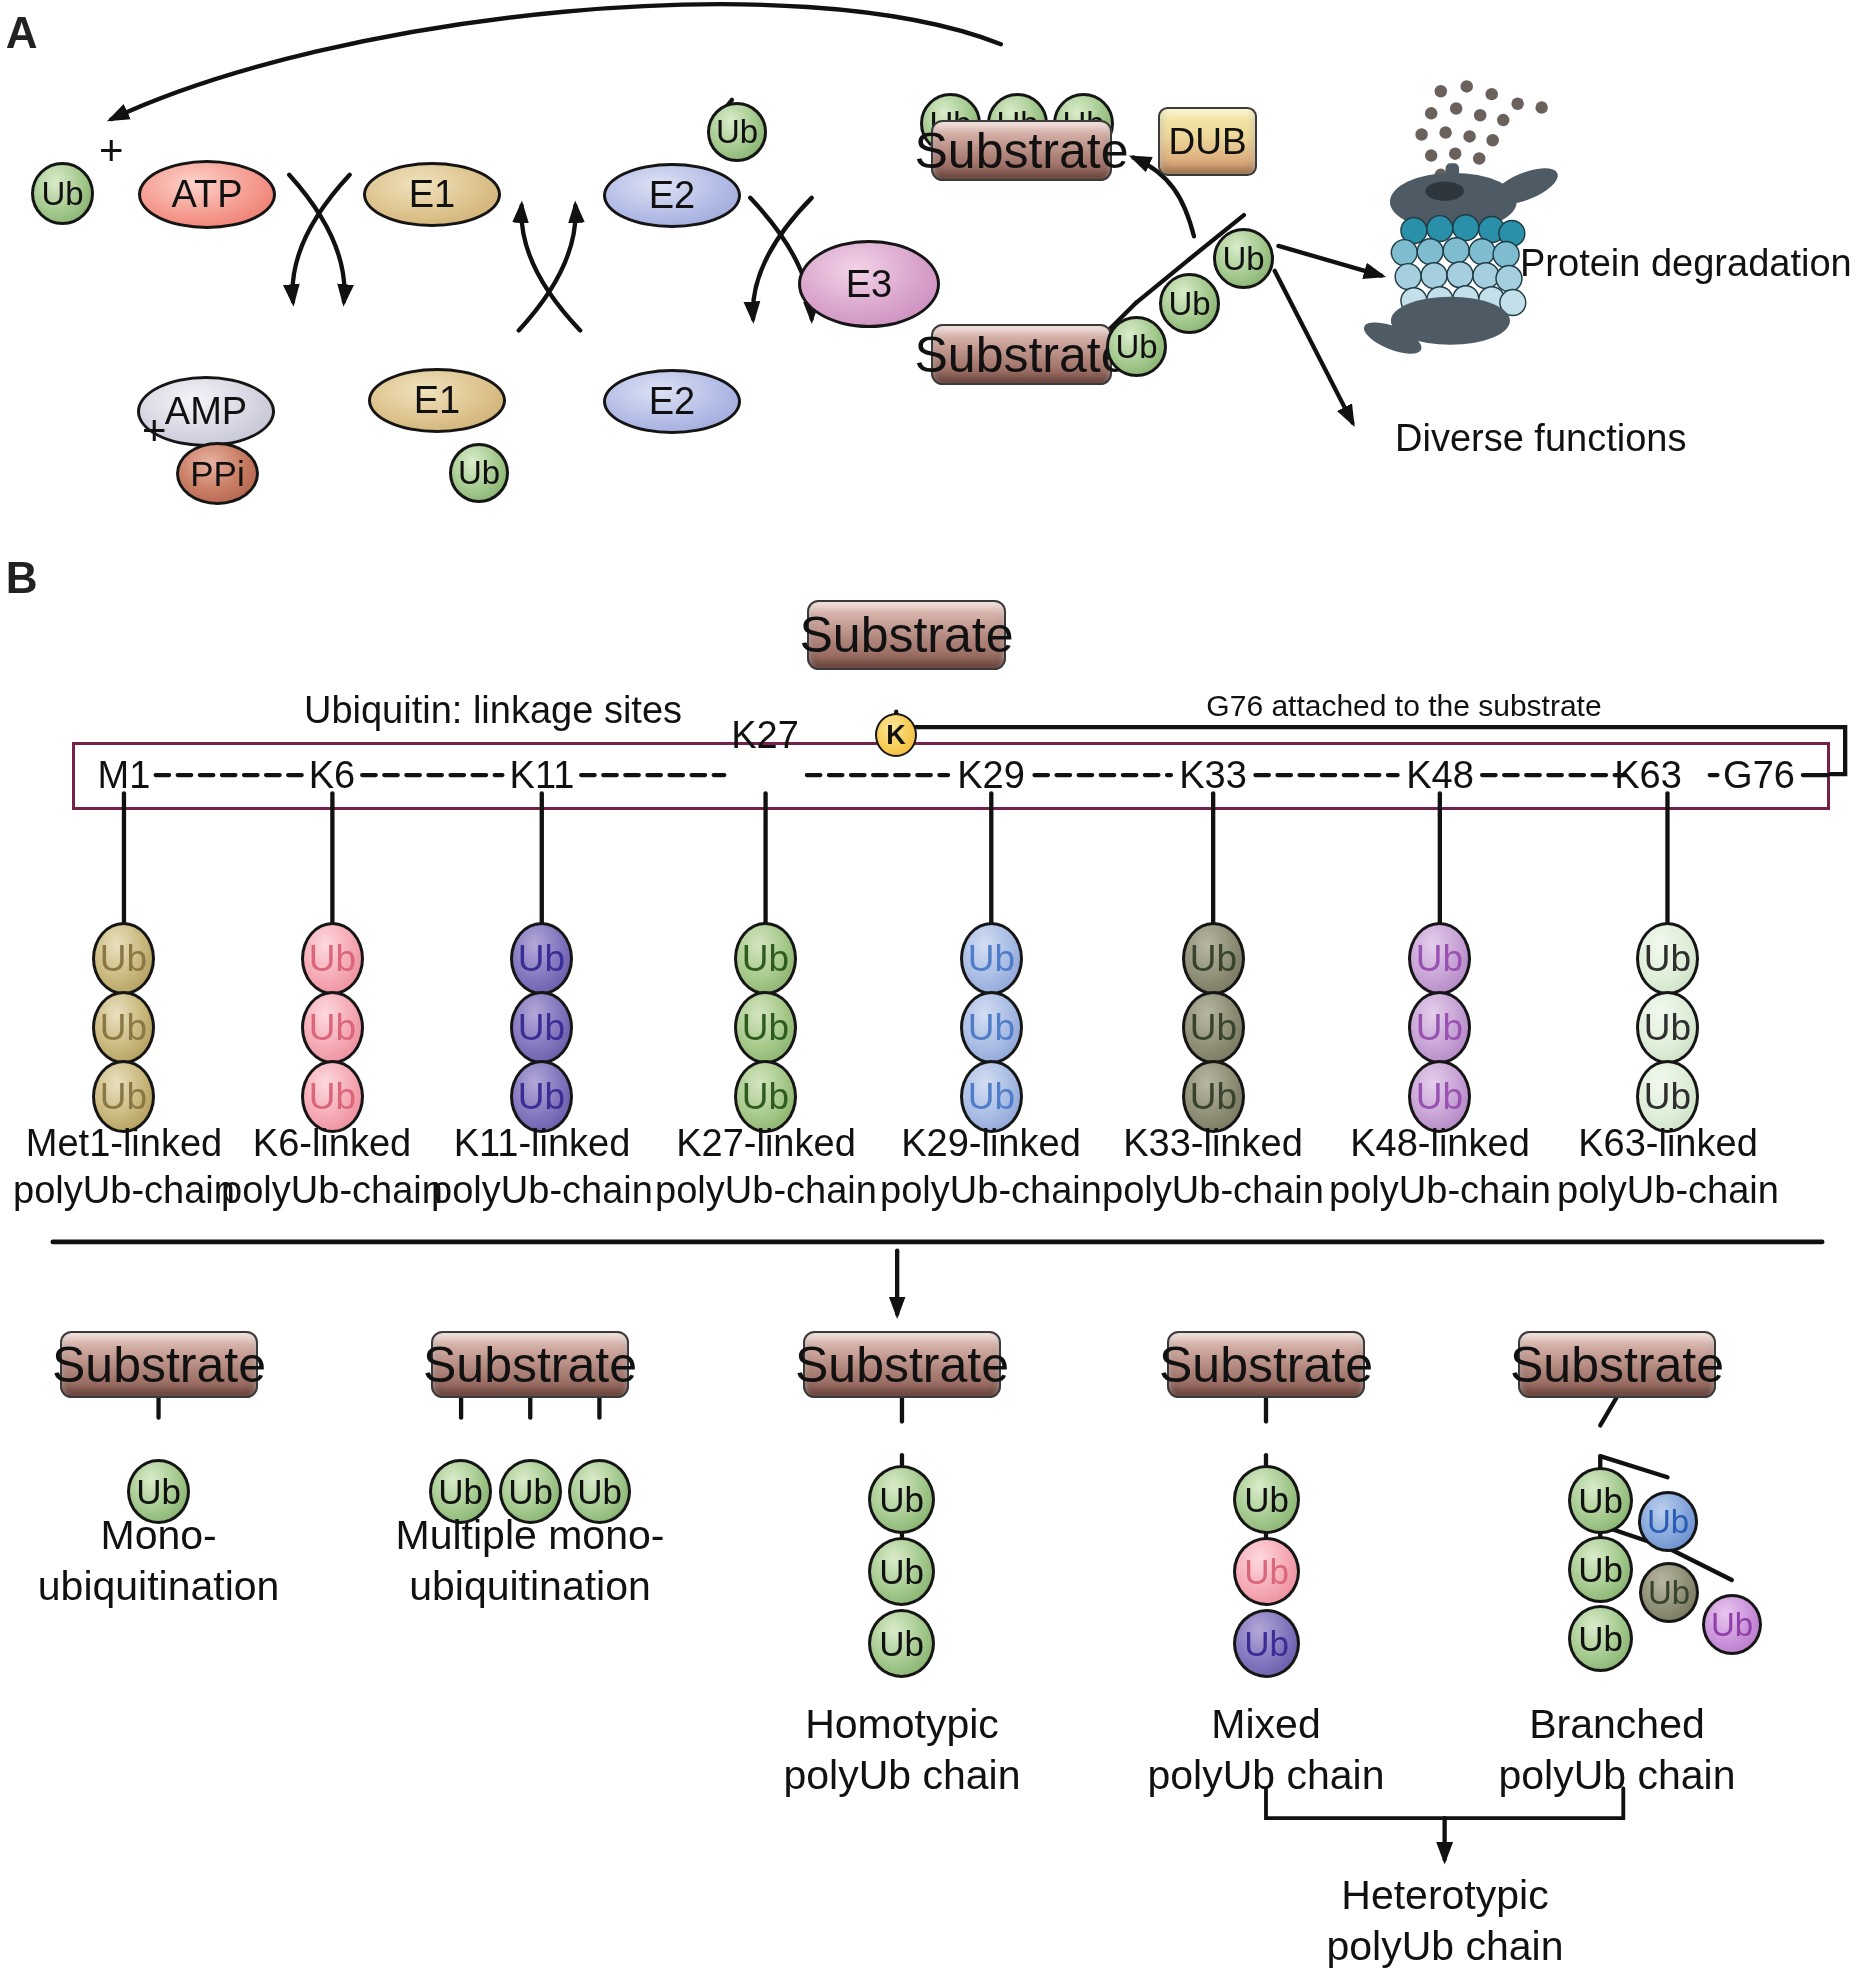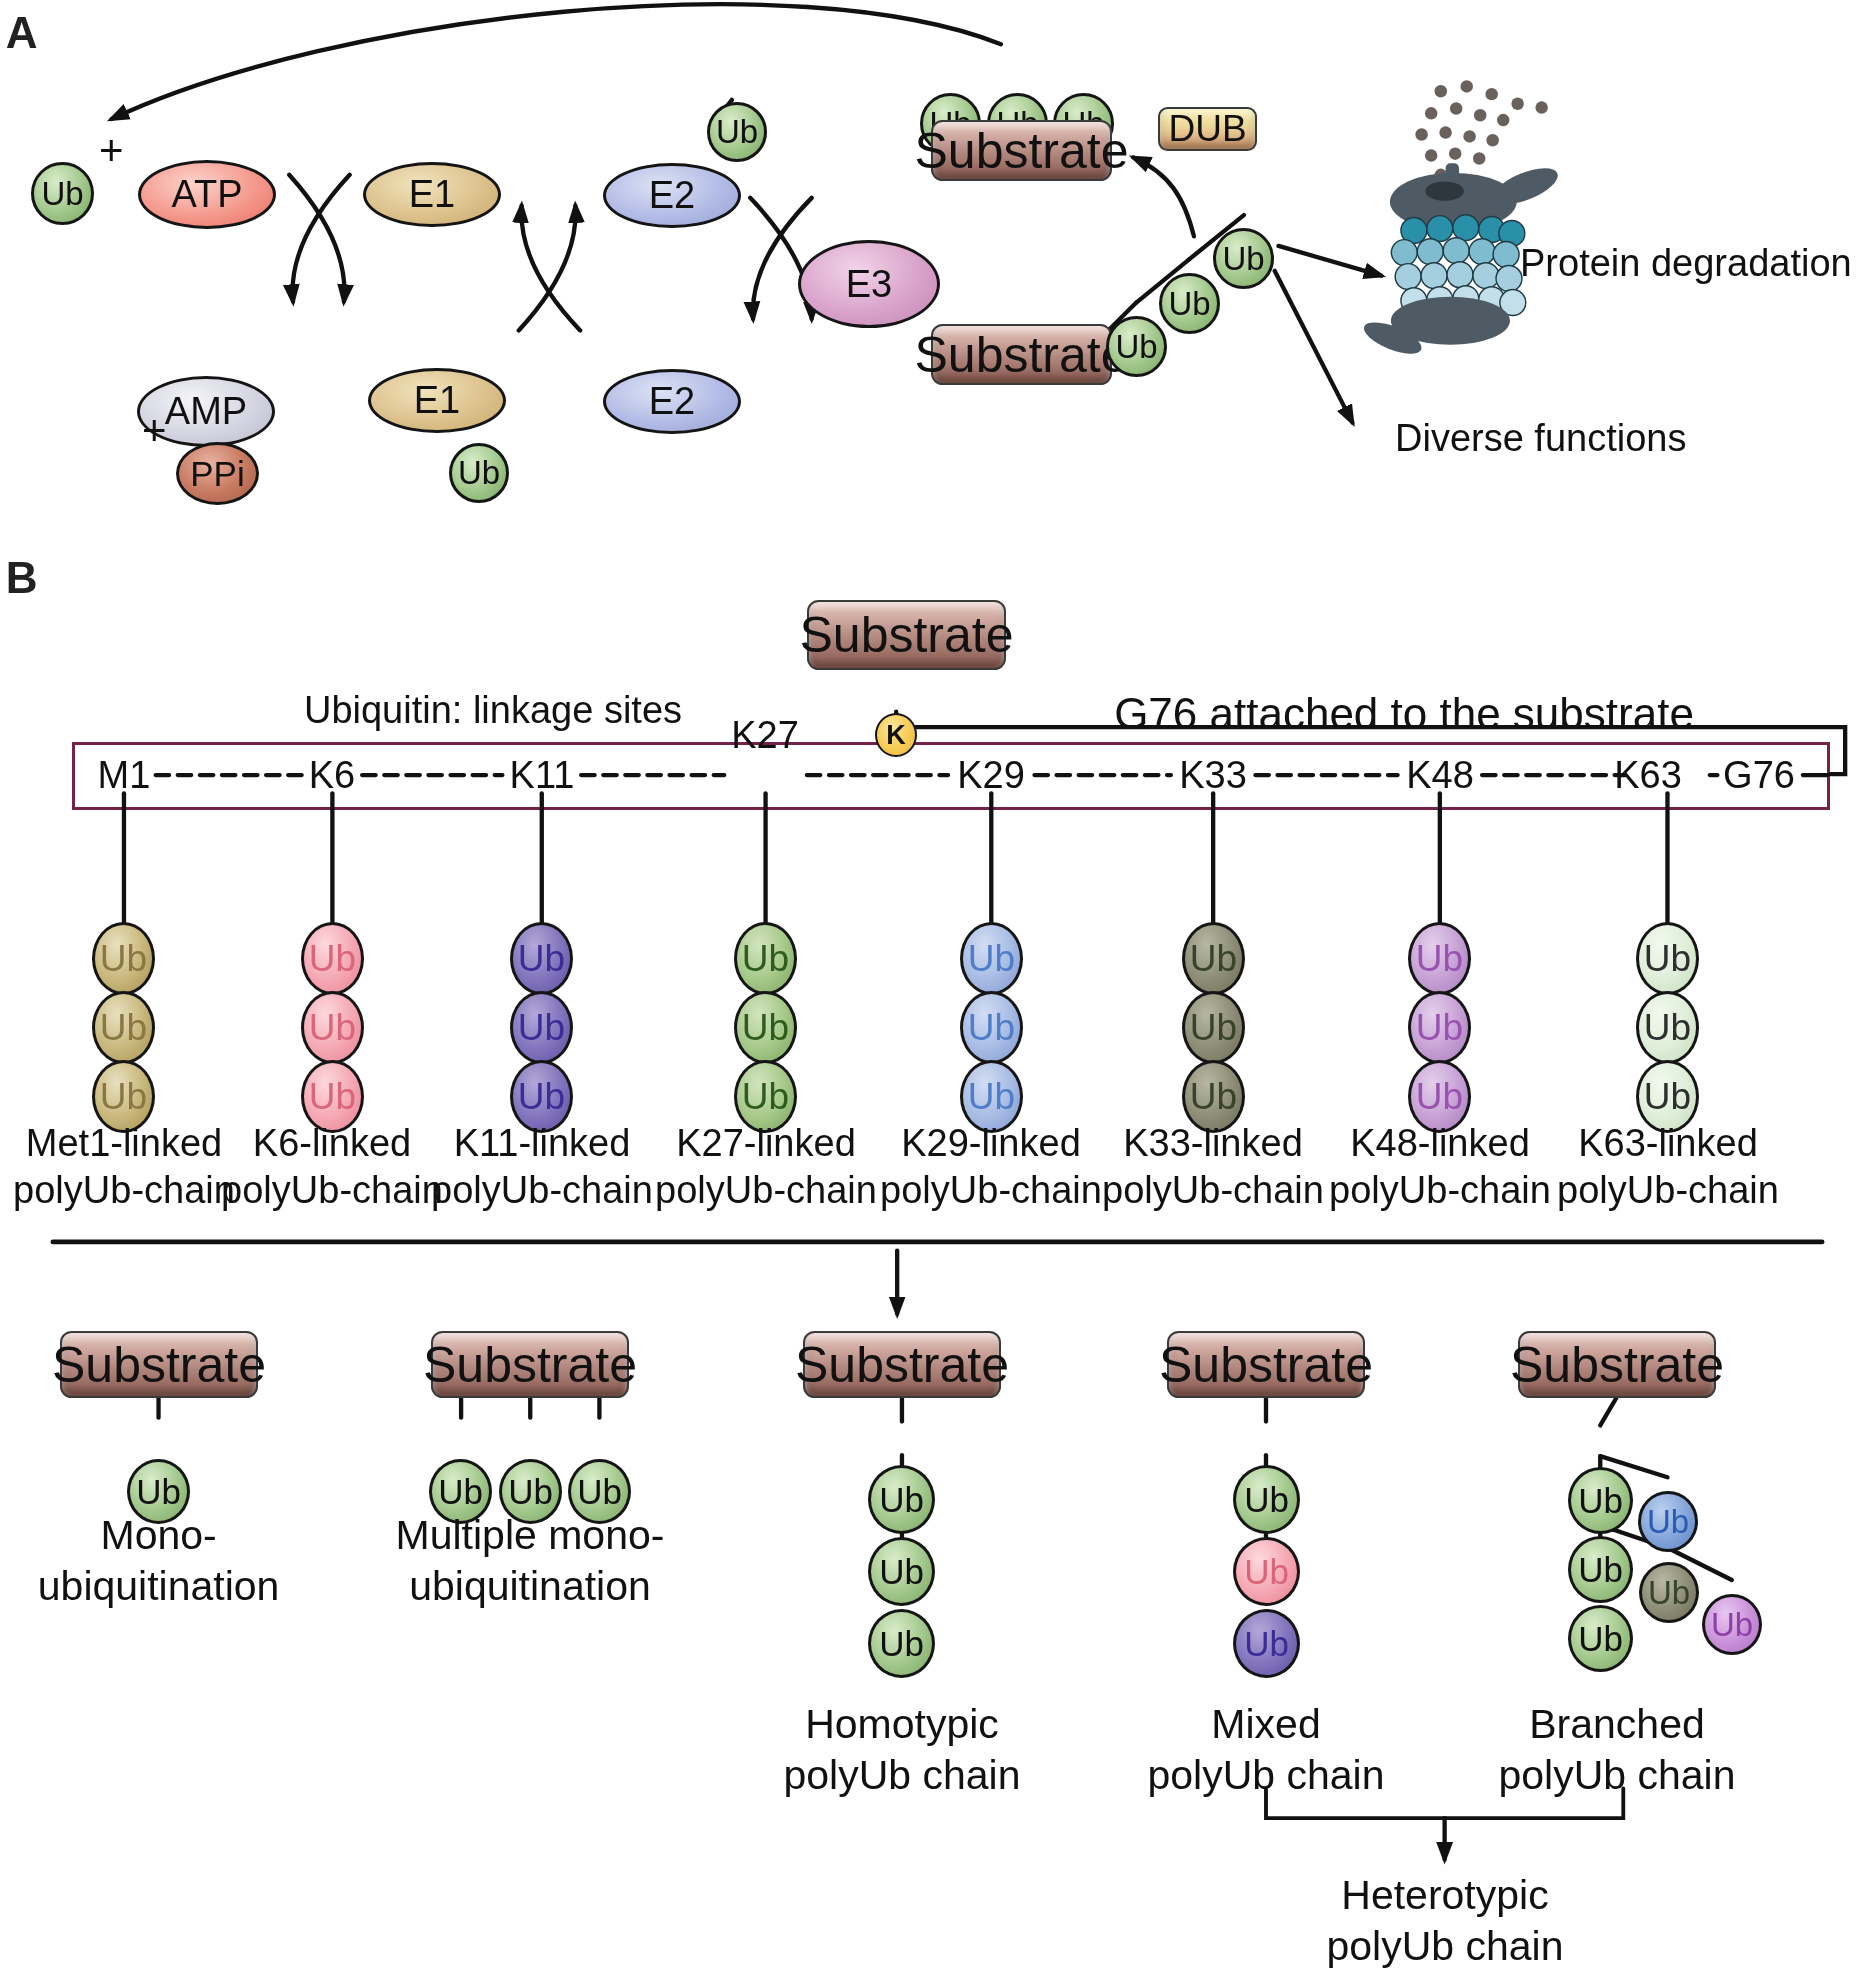--- a/index.html
+++ b/index.html
@@ -165,34 +165,34 @@
   <div class="plus" style="left:142px;top:407px;">+</div>
   <div class="node" style="left: 176px; top: 398px; width: 83px; height: 63px; font-size: 35px; background: radial-gradient(at 40% 32%, rgb(232, 179, 164) 0%, rgb(201, 125, 99) 50%, rgb(168, 90, 68) 100%); color: rgb(17, 17, 17);">PPi</div>
   <div class="node" style="left: 368px; top: 324px; width: 138px; height: 65px; background: radial-gradient(at 40% 32%, rgb(240, 227, 189) 0%, rgb(221, 194, 141) 55%, rgb(200, 168, 105) 100%); color: rgb(17, 17, 17);">E1</div>
   <div class="node ub" style="left: 449px; top: 399px; width: 60px; height: 60px; background: radial-gradient(at 38% 30%, rgb(217, 236, 202) 0%, rgb(164, 201, 142) 52%, rgb(120, 166, 96) 100%); color: rgb(17, 17, 17);">Ub</div>
   <div class="node" style="left: 603px; top: 325px; width: 138px; height: 65px; background: radial-gradient(at 40% 32%, rgb(221, 226, 244) 0%, rgb(179, 188, 230) 55%, rgb(150, 161, 214) 100%); color: rgb(17, 17, 17);">E2</div>
 
   <div class="node ub" style="left: 920px; top: 49px; width: 61px; height: 61px; background: radial-gradient(at 38% 30%, rgb(217, 236, 202) 0%, rgb(164, 201, 142) 52%, rgb(120, 166, 96) 100%); color: rgb(17, 17, 17);">Ub</div>
   <div class="node ub" style="left: 987px; top: 49px; width: 61px; height: 61px; background: radial-gradient(at 38% 30%, rgb(217, 236, 202) 0%, rgb(164, 201, 142) 52%, rgb(120, 166, 96) 100%); color: rgb(17, 17, 17);">Ub</div>
   <div class="node ub" style="left: 1053px; top: 49px; width: 61px; height: 61px; background: radial-gradient(at 38% 30%, rgb(217, 236, 202) 0%, rgb(164, 201, 142) 52%, rgb(120, 166, 96) 100%); color: rgb(17, 17, 17);">Ub</div>
   <div class="box" style="left: 931px; top: 120px; width: 181px; height: 61px; background: linear-gradient(rgb(230, 202, 194) 0%, rgb(205, 166, 157) 28%, rgb(171, 128, 118) 62%, rgb(138, 90, 80) 100%); color: rgb(17, 17, 17);">Substrate</div>
-  <div class="box" style="left: 1158px; top: 107px; width: 99px; height: 44px; border-radius: 9.6px; font-size: 37px; background: linear-gradient(rgb(245, 236, 174) 0%, rgb(238, 218, 155) 40%, rgb(220, 171, 125) 82%, rgb(207, 154, 108) 100%); color: rgb(17, 17, 17);">DUB</div>
+  <div class="box" style="left: 1158px; top: 107px; width: 99px; height: 69px; border-radius: 9.6px; font-size: 37px; background: linear-gradient(rgb(245, 236, 174) 0%, rgb(238, 218, 155) 40%, rgb(220, 171, 125) 82%, rgb(207, 154, 108) 100%); color: rgb(17, 17, 17);">DUB</div>
   <div class="box" style="left: 931px; top: 324px; width: 181px; height: 61px; background: linear-gradient(rgb(230, 202, 194) 0%, rgb(205, 166, 157) 28%, rgb(171, 128, 118) 62%, rgb(138, 90, 80) 100%); color: rgb(17, 17, 17);">Substrate</div>
   <div class="node ub" style="left: 1106px; top: 272px; width: 61px; height: 61px; background: radial-gradient(at 38% 30%, rgb(217, 236, 202) 0%, rgb(164, 201, 142) 52%, rgb(120, 166, 96) 100%); color: rgb(17, 17, 17);">Ub</div>
   <div class="node ub" style="left: 1159px; top: 229px; width: 61px; height: 61px; background: radial-gradient(at 38% 30%, rgb(217, 236, 202) 0%, rgb(164, 201, 142) 52%, rgb(120, 166, 96) 100%); color: rgb(17, 17, 17);">Ub</div>
   <div class="node ub" style="left: 1213px; top: 184px; width: 61px; height: 61px; background: radial-gradient(at 38% 30%, rgb(217, 236, 202) 0%, rgb(164, 201, 142) 52%, rgb(120, 166, 96) 100%); color: rgb(17, 17, 17);">Ub</div>
 
   <div class="txt" style="left:1520px;top:242px;font-size:38px;">Protein degradation</div>
   <div class="txt" style="left:1395px;top:417px;font-size:38px;">Diverse functions</div>
 
   <div class="panel-label" style="left:5.8px;top:553px;">B</div>
   <div class="box" style="left: 807px; top: 600px; width: 199px; height: 70px; background: linear-gradient(rgb(230, 202, 194) 0%, rgb(205, 166, 157) 28%, rgb(171, 128, 118) 62%, rgb(138, 90, 80) 100%); color: rgb(17, 17, 17);">Substrate</div>
   <div class="node" style="left: 875px; top: 669px; width: 42px; height: 44px; border-width: 2.9px; font-size: 27px; font-weight: 600; background: radial-gradient(at 40% 32%, rgb(253, 231, 154) 0%, rgb(246, 200, 79) 60%, rgb(238, 181, 58) 100%); color: rgb(17, 17, 17);">K</div>
   <div class="txt ctr" style="left:272px;top:689px;width:442px;font-size:38px;">Ubiquitin: linkage sites</div>
-  <div class="txt ctr" style="left:1135px;top:689px;width:538px;font-size:44px;">G76 attached to the substrate</div>
+  <div class="txt ctr" style="left:1135px;top:689px;width:538px;font-size:30px;">G76 attached to the substrate</div>
   <div id="linkage-box" style="left:72px;top:742px;width:1758px;height:68px;"></div>
   <div id="sites-layer">
       <div class="site" style="left: 57px; top: 752px;">M1</div>
       <div class="site" style="left: 265px; top: 752px;">K6</div>
       <div class="site" style="left: 475px; top: 752px;">K11</div>
       <div class="site" style="left: 698px; top: 712px;">K27</div>
       <div class="site" style="left: 924px; top: 752px;">K29</div>
       <div class="site" style="left: 1146px; top: 752px;">K33</div>
       <div class="site" style="left: 1373px; top: 752px;">K48</div>
       <div class="site" style="left: 1581px; top: 752px;">K63</div>

